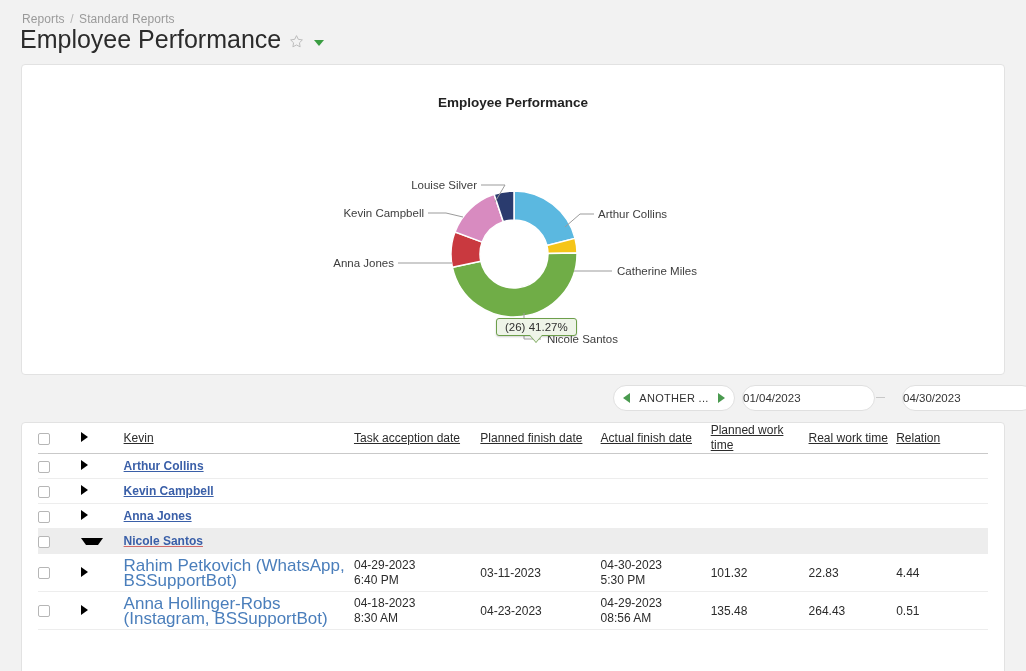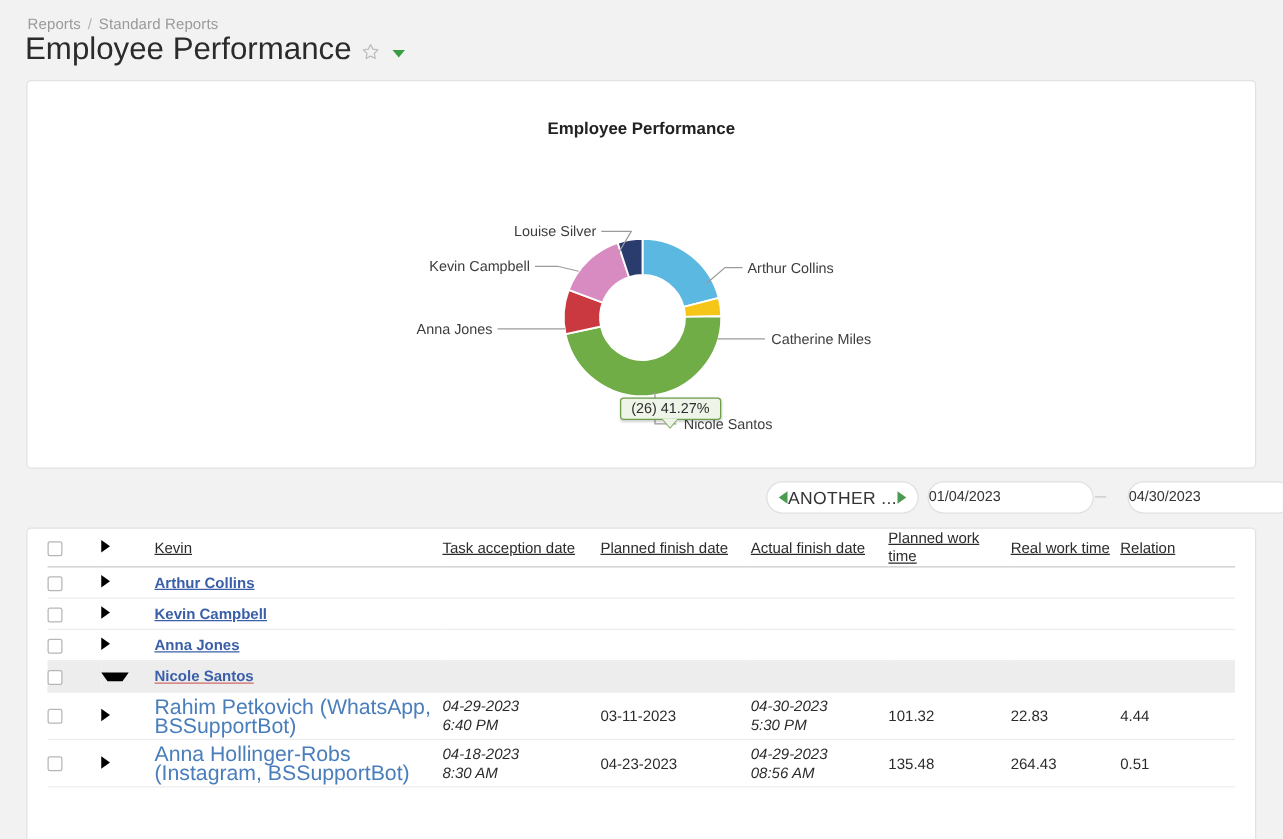--- a/index.html
+++ b/index.html
@@ -71,21 +71,21 @@
 
   
   .controls { position: absolute; left: 0; top: 385px; width: 1026px; height: 26px; }
   .pill {
     position: absolute; height: 26px; border-radius: 13px;
     background: #ffffff; border: 1px solid #e0e0e0;
     display: flex; align-items: center; 
     font-size: 11.5px; color: #333;
   }
   #period-pill { left: 613px; width: 122px; justify-content: space-between; padding: 0 9px; }
-  #period-label { flex: 1; text-align: center; font-size: 14px; letter-spacing: .3px; }
+  #period-label { flex: 1; text-align: center; font-size: 11px; letter-spacing: .3px; }
   .arrow-l, .arrow-r { width: 0; height: 0; flex: none; }
   .arrow-l { border-top: 5px solid transparent; border-bottom: 5px solid transparent; border-right: 7px solid #4a9a4f; }
   .arrow-r { border-top: 5px solid transparent; border-bottom: 5px solid transparent; border-left: 7px solid #4a9a4f; }
   #date-from { left: 742px; width: 133px; }
   #date-to { left: 902px; width: 133px; }
   .date-dash {
     position: absolute; left: 876px; top: 12px; width: 9px; height: 1px;
     background: #c8c8c8;
   }
 
@@ -138,21 +138,21 @@
     color: #3a5fa8; font-weight: bold; font-size: 12px;
     text-decoration: underline; cursor: pointer;
   }
   .group-link.active { text-decoration-color: #d06a6a; }
   .task-link {
     color: #4a7ebb; font-size: 17px; line-height: 15px;
     cursor: pointer; display: block;
   }
   .grouprow td { height: 25px; }
   .detailrow td { height: 38px; padding-top: 4px; padding-bottom: 4px; }
-  .twoline { line-height: 15px; font-style: italic; }
+  .twoline { line-height: 15px; }
   .tbl-wrap { padding: 0 16px; }
 </style>
 </head>
 <body>
 
 <div class="page">
 
   <div class="breadcrumb">
     <span>Reports</span>
     <span class="sep">/</span>

